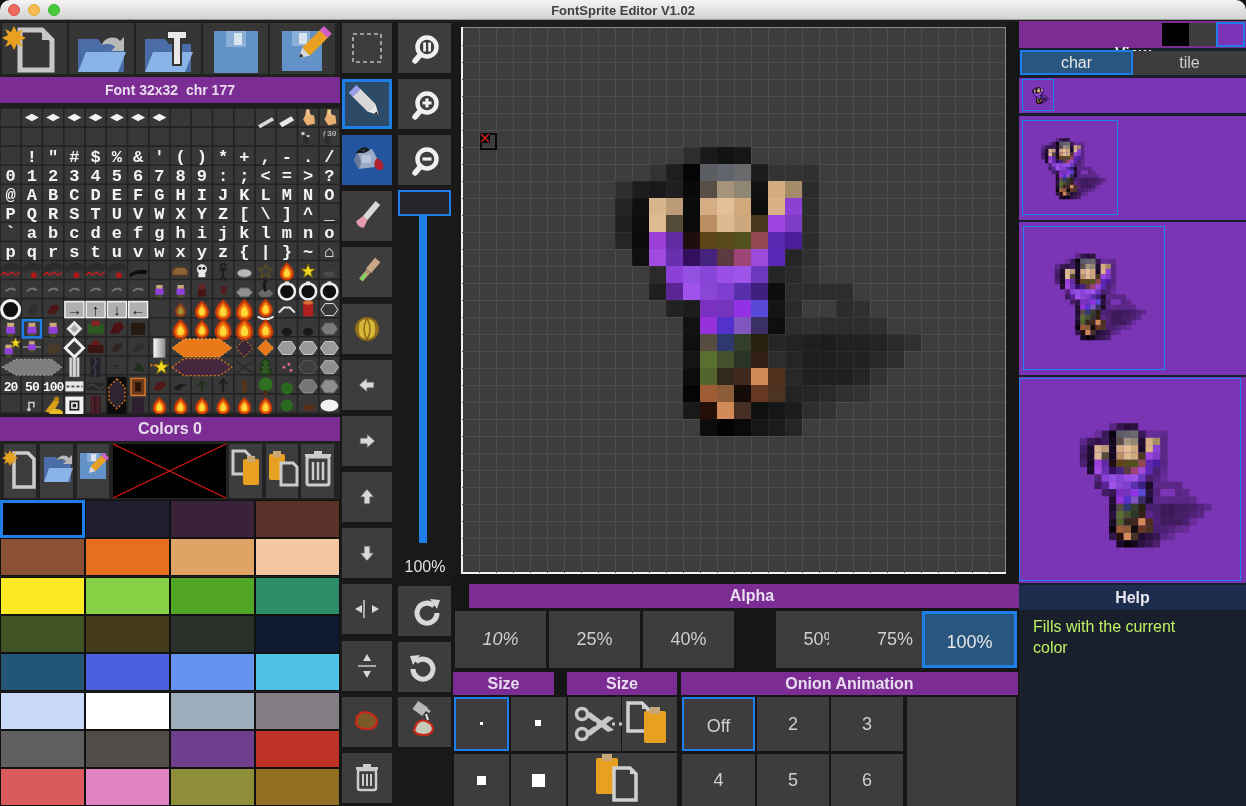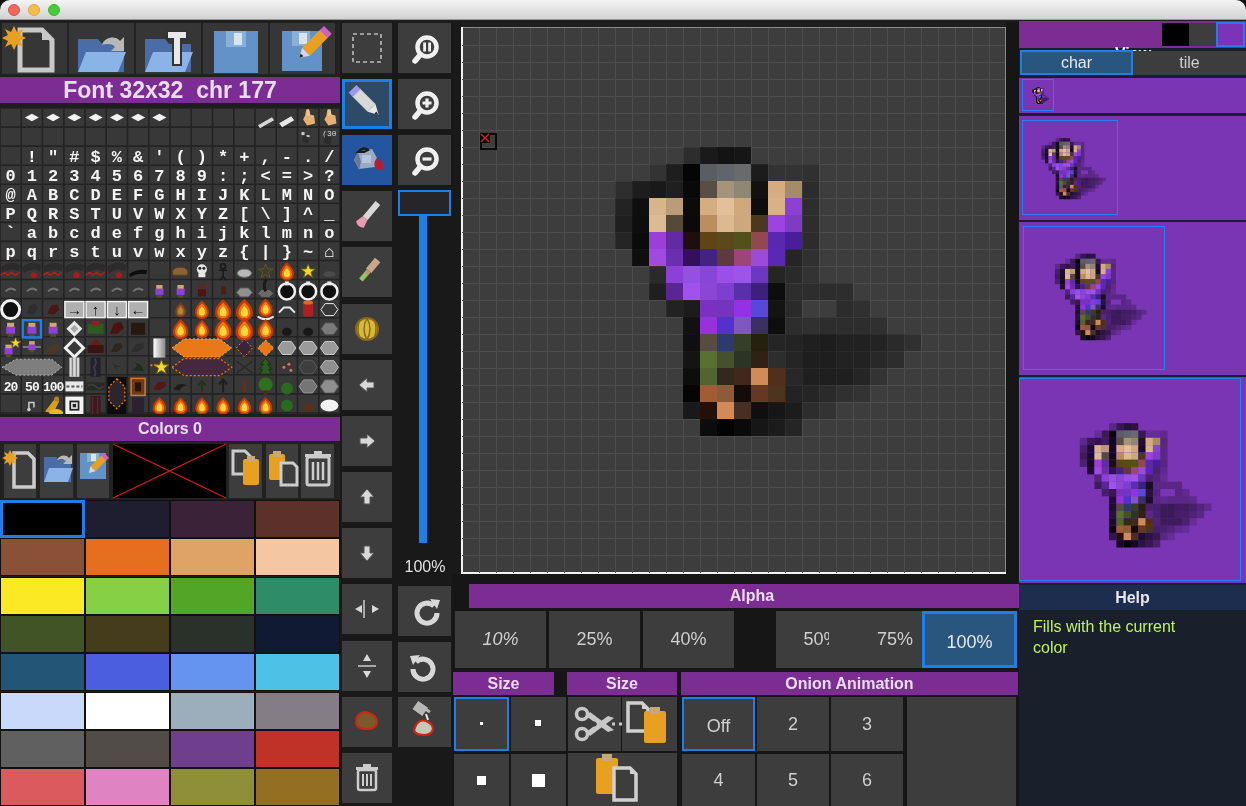--- a/index.html
+++ b/index.html
@@ -183,20 +183,21 @@
       <rect x="16" y="23" width="1" height="1" fill="#000" fill-opacity="0.84"></rect>
       <rect x="17" y="23" width="1" height="1" fill="#000" fill-opacity="0.64"></rect>
       <rect x="18" y="23" width="1" height="1" fill="#000" fill-opacity="0.54"></rect>
       <rect x="19" y="23" width="1" height="1" fill="#000" fill-opacity="0.39"></rect>
     </symbol>
   </svg>
 <div class="abs" style="left:0;top:0;width:1246px;height:20px;background:linear-gradient(#f4f4f4,#d2d2d2);border-bottom:1px solid #9a9a9a;">
     <div class="abs" style="left:8px;top:4px;width:12px;height:12px;border-radius:50%;background:#ee6a5f;border:0.5px solid #d5554a;"></div>
     <div class="abs" style="left:28px;top:4px;width:12px;height:12px;border-radius:50%;background:#f5bd4f;border:0.5px solid #dfa73c;"></div>
     <div class="abs" style="left:48px;top:4px;width:12px;height:12px;border-radius:50%;background:#47ca3c;border:0.5px solid #3eb432;"></div>
+    <div class="abs" style="left:0;top:3px;width:1246px;text-align:center;font-size:13px;font-weight:bold;color:#404040;">FontSprite Editor V1.02</div>
   </div>
 <svg class="abs" style="left:0;top:0" width="10" height="10">
     <path d="M0 10V0H10A10 10 0 0 0 0 10Z" fill="#141414"></path>
   </svg>
 <svg class="abs" style="left:1236px;top:0" width="10" height="10">
     <path d="M0 0H10V10A10 10 0 0 0 0 0Z" fill="#141414"></path>
   </svg>
 <div class="abs" style="left:0;top:23px;width:340px;height:53px;background:#222;"></div>
 <div class="abs" style="left:2px;top:23px;width:65px;height:51px;background:#363636;"></div>
 <div class="abs" style="left:69px;top:23px;width:65px;height:51px;background:#363636;"></div>
@@ -234,21 +235,21 @@
       <rect x="12" y="2" width="18" height="15" fill="#8ab0d8"></rect>
       <rect x="19" y="4" width="8" height="11" fill="#d8e4f0"></rect>
       <g transform="translate(44,4) rotate(45)">
         <rect x="-5" y="0" width="11" height="26" fill="#e8a020"></rect>
         <rect x="-5" y="-5" width="11" height="6" fill="#d060c8"></rect>
         <path d="M-5 26l5 9 6-9z" fill="#d8d8d8"></path>
         <path d="M-2 31l2 4 2-4z" fill="#222"></path>
       </g>
     </g>
   </svg>
-<div class="hdr" style="left:0;top:77px;width:340px;height:26px;font-size:23px;line-height:26px;">Font 32x32&nbsp; chr 177</div>
+<div class="hdr" style="left:0;top:77px;width:340px;height:26px;font-size:14px;line-height:26px;">Font 32x32&nbsp; chr 177</div>
 <svg class="abs" style="left:0px;top:108px" width="340" height="306">
     <rect width="340" height="306" fill="#383838"></rect>
     <line x1="0.0" y1="0" x2="0.0" y2="306" stroke="#232323" stroke-width="1.6"></line>
     <line x1="21.2" y1="0" x2="21.2" y2="306" stroke="#232323" stroke-width="1.6"></line>
     <line x1="42.5" y1="0" x2="42.5" y2="306" stroke="#232323" stroke-width="1.6"></line>
     <line x1="63.8" y1="0" x2="63.8" y2="306" stroke="#232323" stroke-width="1.6"></line>
     <line x1="85.0" y1="0" x2="85.0" y2="306" stroke="#232323" stroke-width="1.6"></line>
     <line x1="106.2" y1="0" x2="106.2" y2="306" stroke="#232323" stroke-width="1.6"></line>
     <line x1="127.5" y1="0" x2="127.5" y2="306" stroke="#232323" stroke-width="1.6"></line>
     <line x1="148.8" y1="0" x2="148.8" y2="306" stroke="#232323" stroke-width="1.6"></line>

